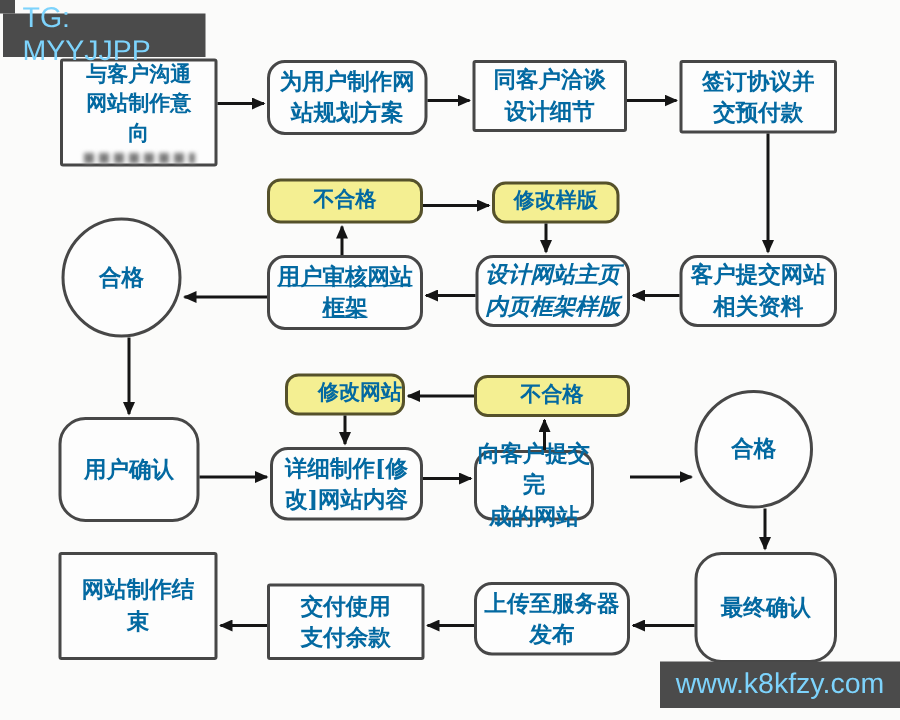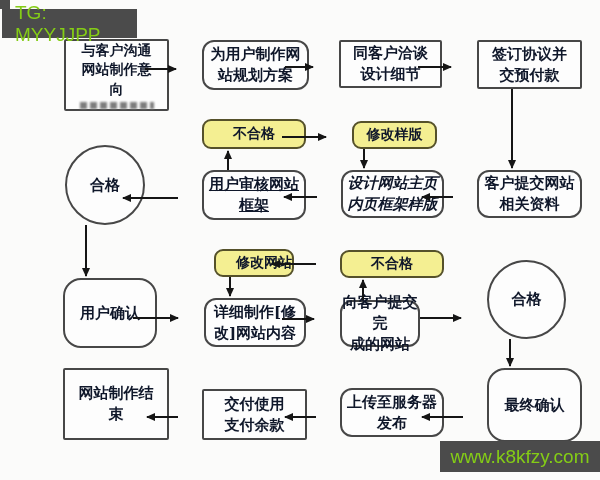--- a/index.html
+++ b/index.html
@@ -6,35 +6,35 @@
   body{
     width:600px;height:480px;position:relative;overflow:hidden;
     background:#fbfbfa;
     font-family:"DejaVu Serif","Liberation Serif",serif;
   }
   .stage{position:absolute;left:0;top:0;width:600px;height:480px;}
   .node{
     position:absolute;box-sizing:border-box;
     display:flex;flex-direction:column;align-items:center;justify-content:center;
     text-align:center;background:#fdfdfd;border:2px solid #474747;
-    color:#0f172a;font-weight:bold;font-size:15px;line-height:1.38;
-    white-space:pre-line;z-index:2;margin-left:24px;
+    color:#0369a1;font-weight:bold;font-size:15px;line-height:1.38;
+    white-space:pre-line;z-index:2;
   }
   .rect{border-radius:2px;}
   .round{border-radius:12px;}
   .round-lg{border-radius:18px;}
   .yellow{background:#f4ef92;border-color:#55512a;border-radius:9px;font-size:14px;}
   .circle{border-radius:50%;}
   .small-text{font-size:14px;}
   .scribble{
     width:74px;height:7px;margin-top:3px;filter:blur(1.3px);
     background:repeating-linear-gradient(90deg,#7c7c7c 0 7px,rgba(0,0,0,0) 7px 10px);
   }
   .banner{
-    position:absolute;background:#4b4b4b;color:#84cc16;z-index:5;
+    position:absolute;background:#4b4b4b;color:#7dd3fc;z-index:5;
     font-family:"Liberation Sans","DejaVu Sans",sans-serif;font-weight:400;
     display:flex;align-items:center;
   }
   .banner-tl{left:2px;top:9px;width:135px;height:29px;font-size:19px;padding-left:13px;box-sizing:border-box;}
   .banner-br{left:440px;top:441px;width:160px;height:31px;font-size:19px;justify-content:center;}
   .corner-block{position:absolute;left:0;top:0;width:10px;height:9px;background:#4b4b4b;z-index:5;}
   svg.arrows{position:absolute;left:0;top:0;z-index:3;pointer-events:none;}
   svg.arrows line{stroke:#151515;stroke-width:2;}
 </style>
 </head>

